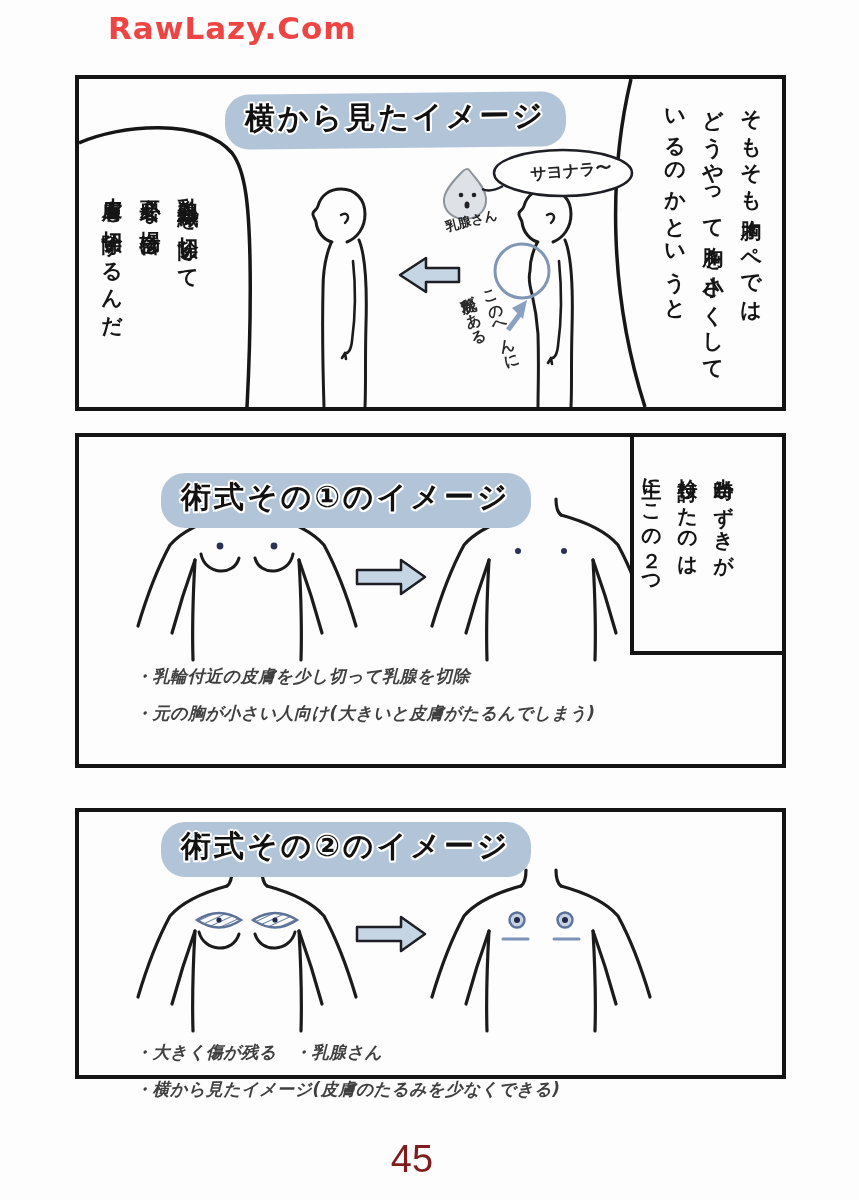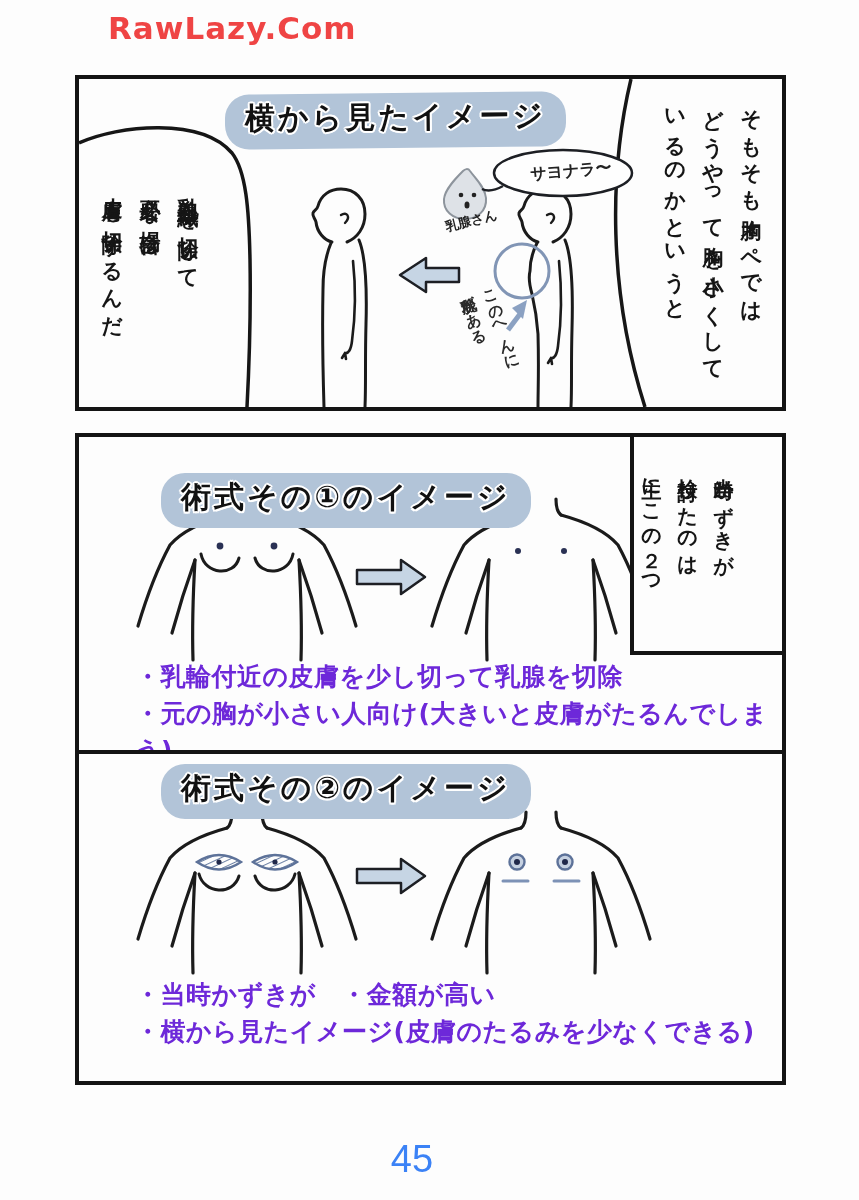--- a/index.html
+++ b/index.html
@@ -12,21 +12,21 @@
     position:absolute; left:108px; top:10px;
     font-size:31px; font-weight:800; letter-spacing:1px;
     color:#ef4444;
   }
   .panel {
     position:absolute; left:75px; width:711px; height:336px;
     border:4px solid #141414; background:#fdfdfd;
   }
   #panel1 { top:75px; }
   #panel2 { top:433px; height:335px; }
-  #panel3 { top:750px; height:335px; }
+  #panel3 { top:808px; height:271px; }
   .panel svg.art { position:absolute; left:0; top:0; }
 
   .title-band {
     position:absolute; display:inline-block;
     background:#b2c4d8; border-radius:24px;
     padding:4px 20px 10px;
   }
   .title-band span {
     font-size:30px; font-weight:900; letter-spacing:3px; color:#111;
     text-shadow: 2px 0 0 #fff, -2px 0 0 #fff, 0 2px 0 #fff, 0 -2px 0 #fff,
@@ -43,27 +43,27 @@
   .caption-box {
     position:absolute; right:0; top:0; width:152px; height:218px;
     border-left:4px solid #141414; border-bottom:4px solid #141414;
     background:#fdfdfd;
   }
   .caption-box .vtext { position:static; padding:26px 16px 0 0; font-size:20px; line-height:36px; letter-spacing:2px; }
   .handnote {
     position:absolute; font-size:15px; font-weight:700; color:#2a2a2a;
   }
   .bullets {
-    position:absolute; left:56px; font-size:25px; font-weight:700;
-    line-height:37px; letter-spacing:0.5px; color:#6d28d9;
+    position:absolute; left:56px; font-size:17px; font-weight:700;
+    line-height:37px; letter-spacing:0.5px; color:#404040;font-style:italic;
   }
   .bullets span { display:block; }
   .pageno {
     position:absolute; left:370px; top:1138px; width:84px; text-align:center;
-    font-size:38px; color:#3b82f6; font-family:"Liberation Sans", sans-serif;
+    font-size:38px; color:#7f1d1d; font-family:"Liberation Sans", sans-serif;
   }
   .wm-bottom {
     position:absolute; left:598px; top:1146px;
     font-family:"DejaVu Serif", serif; font-weight:700;
     font-size:30px; color:#585858; letter-spacing:1px;
   }
   .speech-text { position:absolute; font-size:16px; font-weight:700; transform:rotate(-5deg); color:#222; }
   .char-label { position:absolute; font-size:13px; font-weight:700; transform:rotate(-14deg); color:#222; }
 </style>
 </head>
@@ -216,20 +216,20 @@
         <path d="M -38,69 L -13,69" stroke="#7d92b6" stroke-width="3" stroke-linecap="round"></path>
         <path d="M 13,69 L 38,69" stroke="#7d92b6" stroke-width="3" stroke-linecap="round"></path>
       </g>
     </svg>
 
     <div class="title-band" style="left:82px; top:10px;">
       <span>術式その②のイメージ</span>
     </div>
 
     <div class="bullets" style="top:222px;">
-      <span>・当時かずきが　・金額が高い</span>
+      <span>・大きく傷が残る　・乳腺さん</span>
       <span>・横から見たイメージ(皮膚のたるみを少なくできる)</span>
     </div>
   </div>
 
   <div class="pageno">45</div>
 
 </div>
 
 </body></html>

